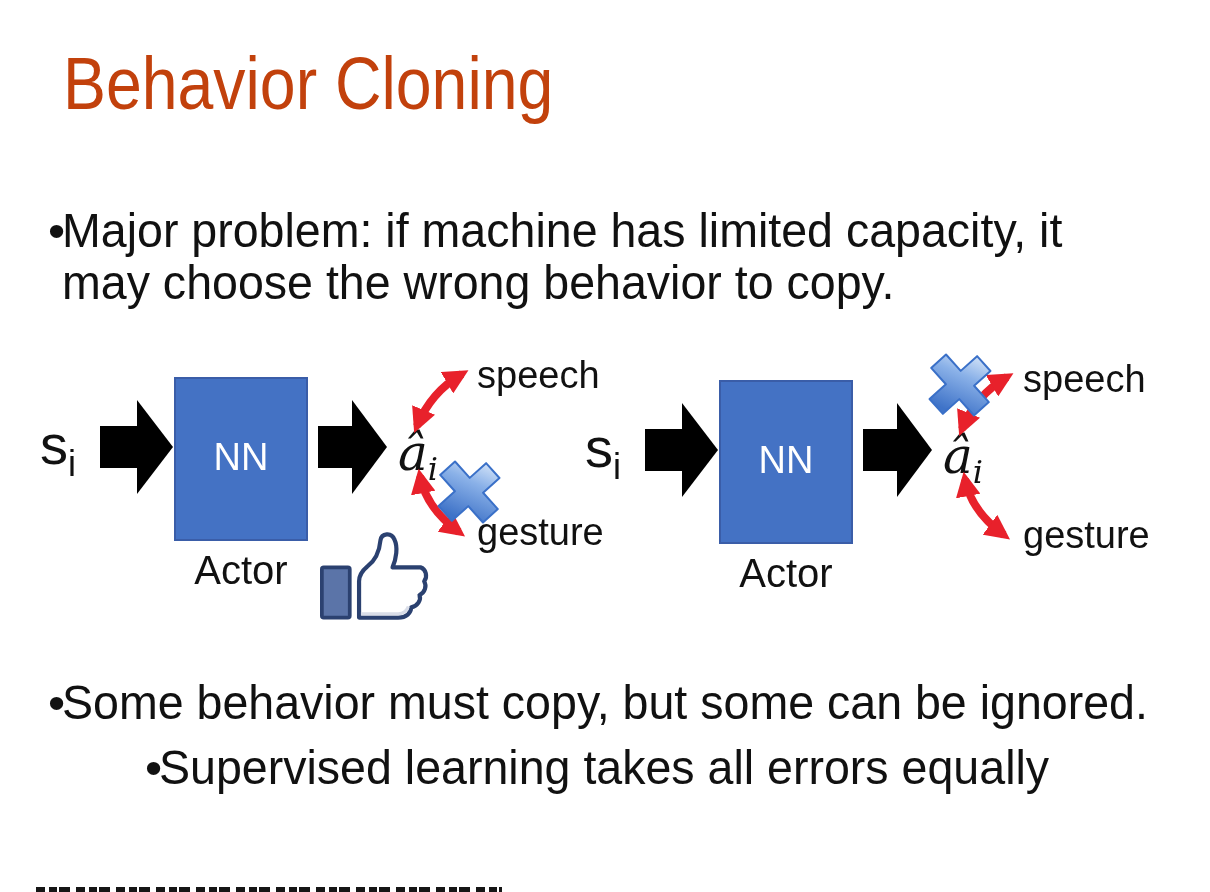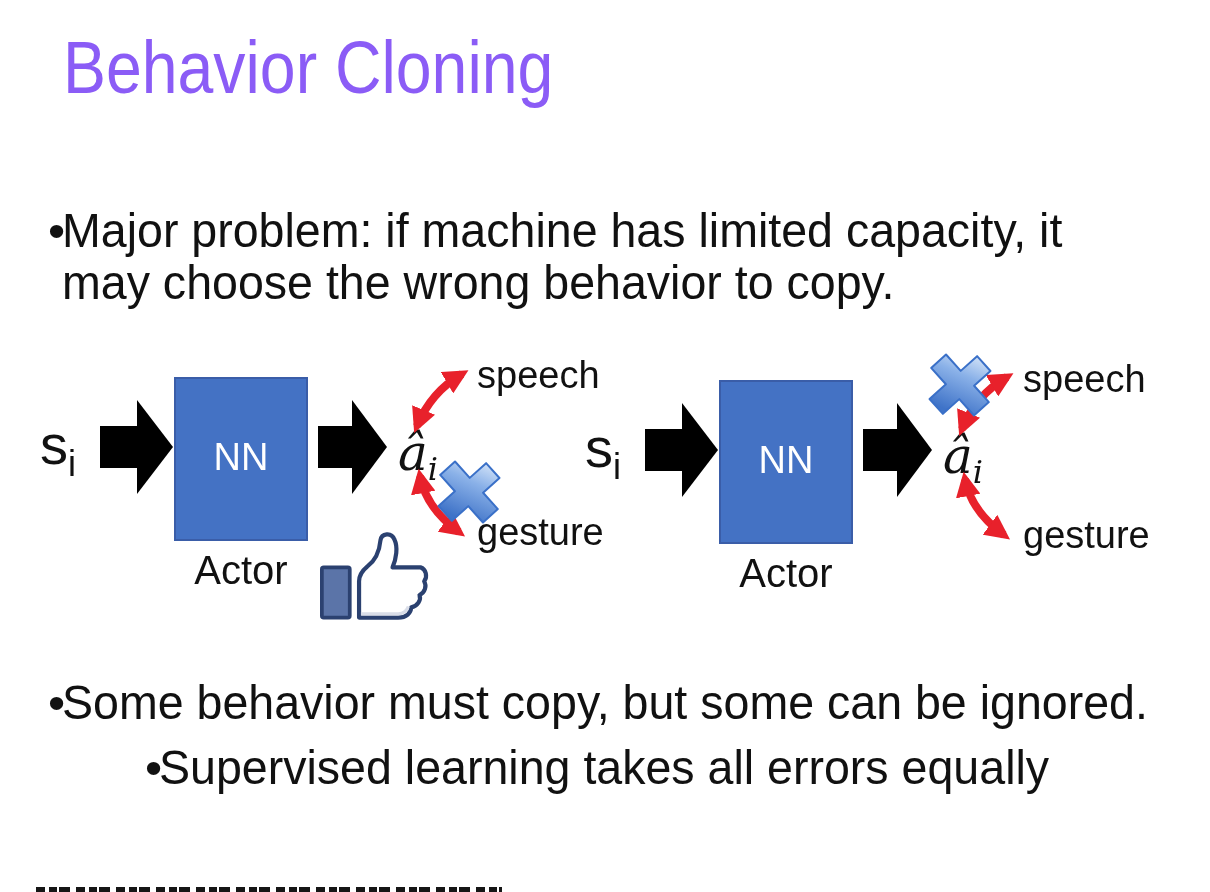--- a/index.html
+++ b/index.html
@@ -1,19 +1,19 @@
 <!DOCTYPE html>
 <html><head>
 <meta charset="utf-8">
 <style>
   html,body{margin:0;padding:0;background:#fff;}
   .slide{position:relative;width:1210px;height:892px;background:#fff;overflow:hidden;
          font-family:"Liberation Sans",sans-serif;color:#111;}
-  h1.title{position:absolute;left:63px;top:31px;margin:0;font-size:74px;line-height:74px;
-           font-weight:300;color:#8b5cf6;white-space:nowrap;}
+  h1.title{position:absolute;left:63px;top:47px;margin:0;font-size:74px;line-height:74px;
+           font-weight:300;color:#c2410c;white-space:nowrap;}
   .squish{display:inline-block;transform:scaleX(0.87);transform-origin:0 0;white-space:nowrap;}
   .squish.body{transform:scaleX(0.95);}
   .bullet{position:absolute;font-size:49px;line-height:52px;color:#111;}
   .bullet .dot{position:absolute;left:0;top:0;}
   .bullet .btext{margin-left:14px;}
   .b1{left:48px;top:204px;}
   .b2{left:48px;top:676px;}
   .b3{left:145px;top:741px;}
   .b3 .btext{}
   svg.diagram{position:absolute;left:0;top:340px;}

